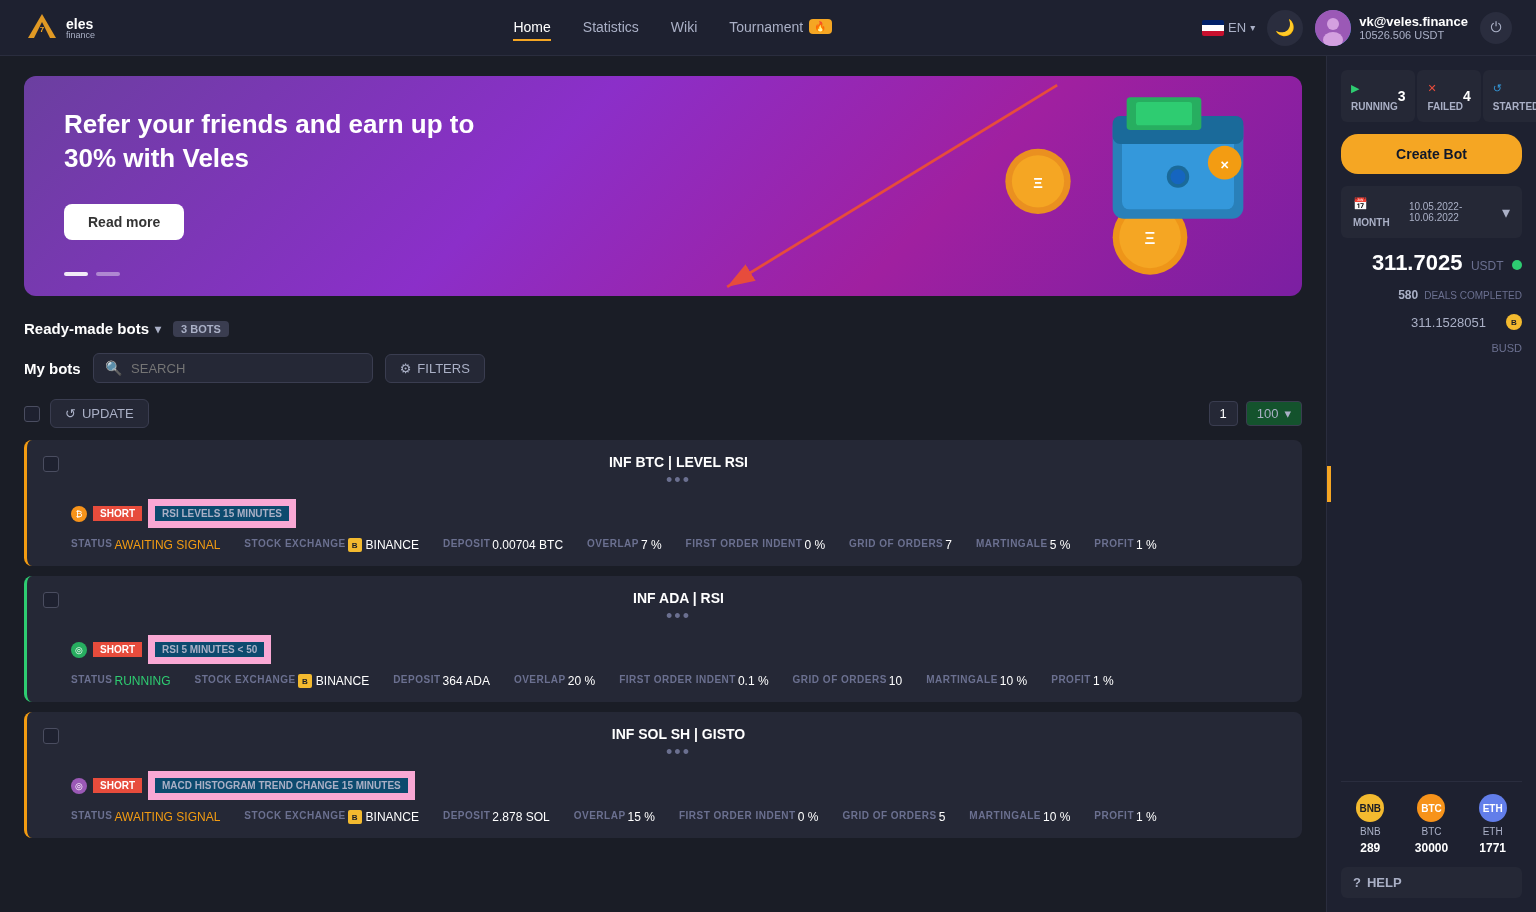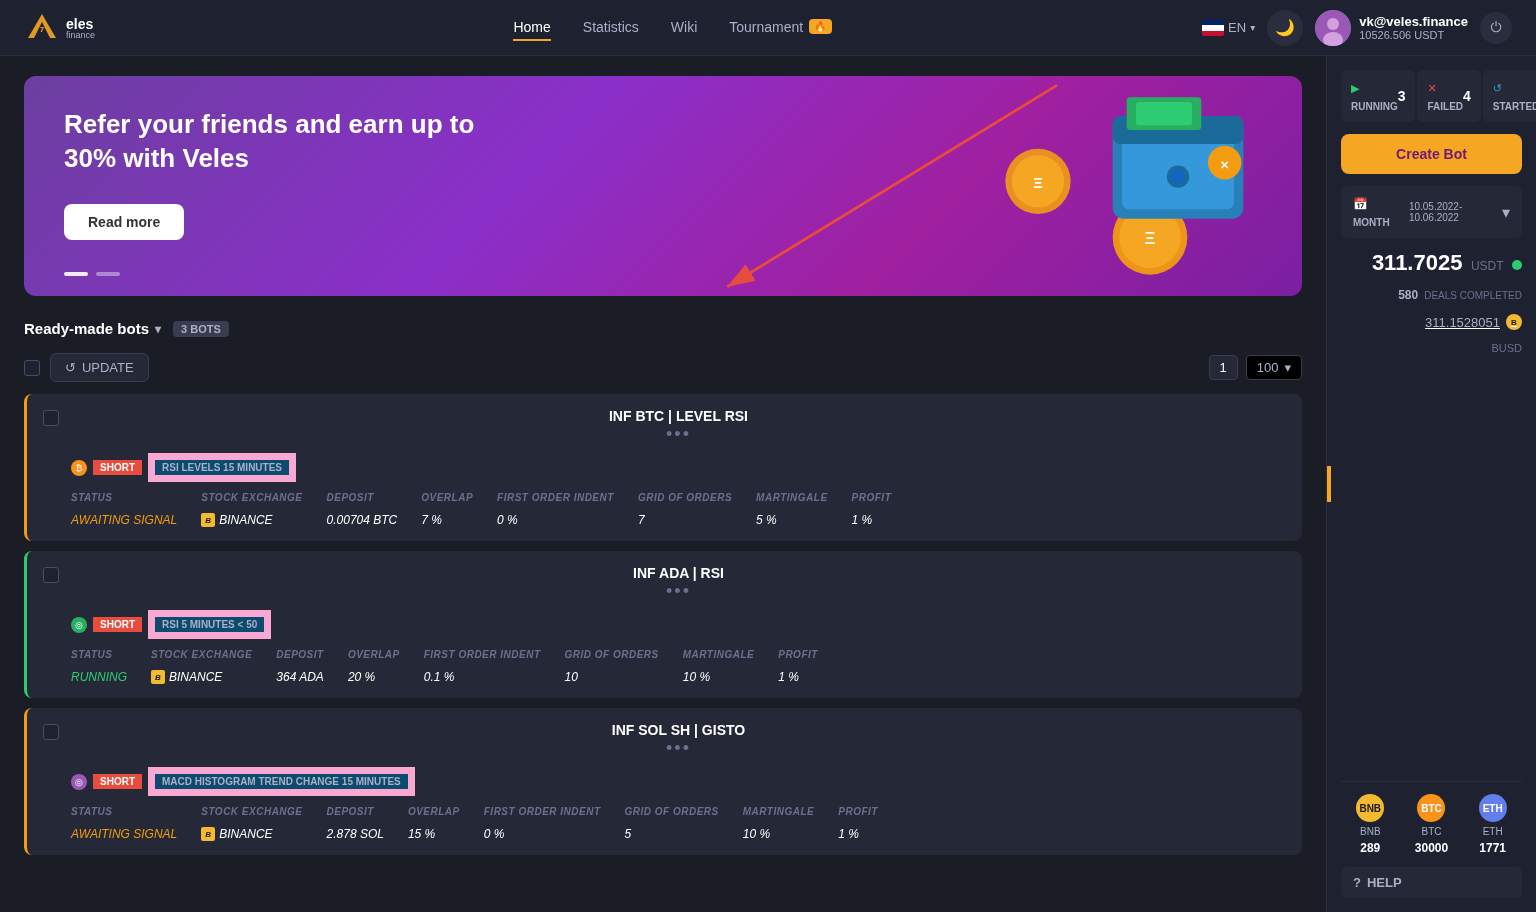--- a/index.html
+++ b/index.html
@@ -296,21 +296,21 @@
       background: #252836;
       border: 1px solid #3a3d50;
       border-radius: 4px;
       padding: 4px 10px;
       color: #fff;
       font-size: 13px;
     }
     .page-size {
       display: flex;
       align-items: center;
-      background: #000000;
+      background: #14532d;
       border: 1px solid #3a3d50;
       border-radius: 4px;
       padding: 4px 10px;
       color: #aab0c6;
       font-size: 13px;
       gap: 6px;
       cursor: pointer;
     }
 
     
@@ -376,23 +376,21 @@
     }
     .tag-short { background: #e74c3c; color: #fff; }
     .tag-signal { background: #0c4a6e; color: #aab0c6; border: 7px solid #f9a8d4; }
     .bot-stats {
       display: flex;
       gap: 24px;
       flex-wrap: wrap;
     }
     .stat-item {
       display: flex;
-      flex-direction: column;
-      gap: 10px;
-      font-style: italic;
+      gap: 2px;
     }
     .stat-label {
       font-size: 10px;
       color: #6b7090;
       text-transform: uppercase;
       letter-spacing: 0.5px;
       font-weight: 600;
     }
     .stat-value {
       font-size: 12px;
@@ -481,23 +479,23 @@
       color: #fff;
     }
     .status-running-dot { color: #2ecc71; }
     .status-failed-dot { color: #e74c3c; }
     .status-started-dot { color: #3498db; }
     .status-stopped-dot { color: #e67e22; }
     .status-icon { font-size: 11px; margin-right: 3px; }
 
     .create-bot-btn {
       background: #f5a623;
-      color: #701a75;
+      color: #0f172a;
       border: none;
-      border-radius: 8px;
+      border-radius: 17px;
       padding: 12px 16px;
       font-size: 14px;
       font-weight: 700;
       cursor: pointer;
       width: 100%;
     }
 
     
     .month-selector {
       background: #252836;
@@ -554,22 +552,21 @@
     }
     .deals-label {
       font-size: 10px;
       color: #6b7090;
       text-transform: uppercase;
     }
     .busd-row {
       display: flex;
       justify-content: flex-end;
       align-items: center;
-      gap: 6px;
-      text-decoration: underline;
+      gap: 20px;
     }
     .busd-amount {
       font-size: 13px;
       color: #aab0c6;
     }
     .busd-coin {
       width: 16px;
       height: 16px;
       background: #f3ba2f;
       border-radius: 50%;
@@ -742,20 +739,31 @@
     </div>
 
     <div class="section-header">
       <span class="section-title">
         <span>Ready-made bots</span>
         <span style="font-size:12px;color:#aab0c6;">▾</span>
       </span>
       <span class="bots-badge">3 BOTS</span>
     </div>
 
+    <div class="my-bots-header">
+      <span class="my-bots-title">My bots</span>
+      <div class="search-box">
+        <span class="search-icon-el">🔍</span>
+        <input type="text" placeholder="SEARCH" style="">
+      </div>
+      <button class="filters-btn">
+        <span>⚙</span>
+        <span>FILTERS</span>
+      </button>
+    </div>
 
     <div class="table-controls">
       <div style="display:flex;align-items:center;gap:10px;">
         <div style="width:16px;height:16px;border:1px solid #4a4d60;border-radius:3px;background:#1e2130;"></div>
         <button class="update-btn">
           <span>↺</span>
           <span>UPDATE</span>
         </button>
       </div>
       <div class="pagination-controls">

